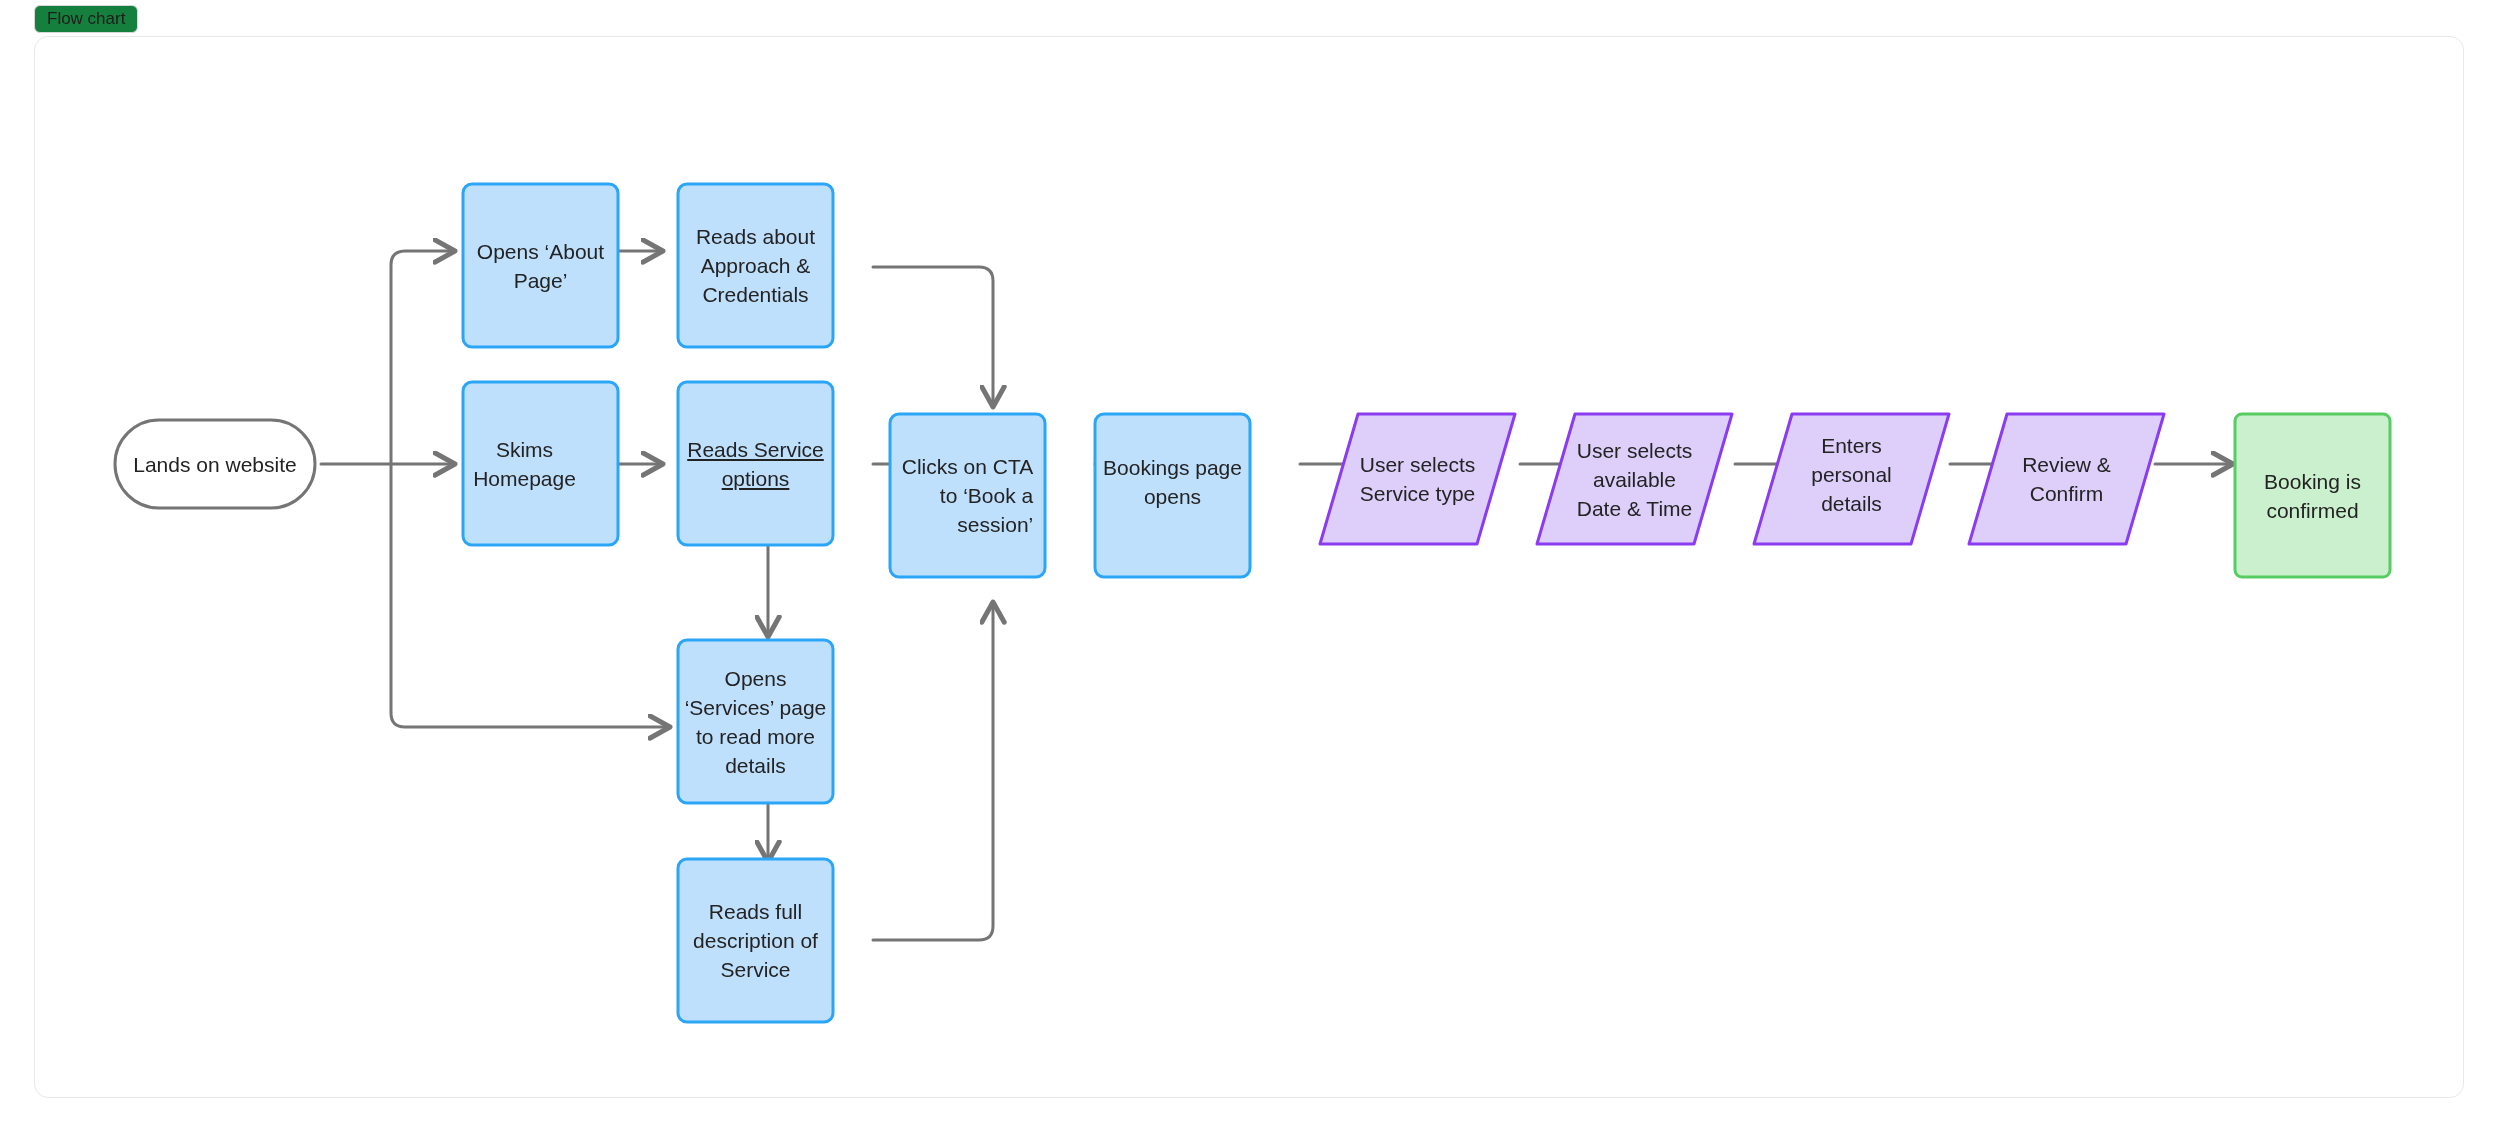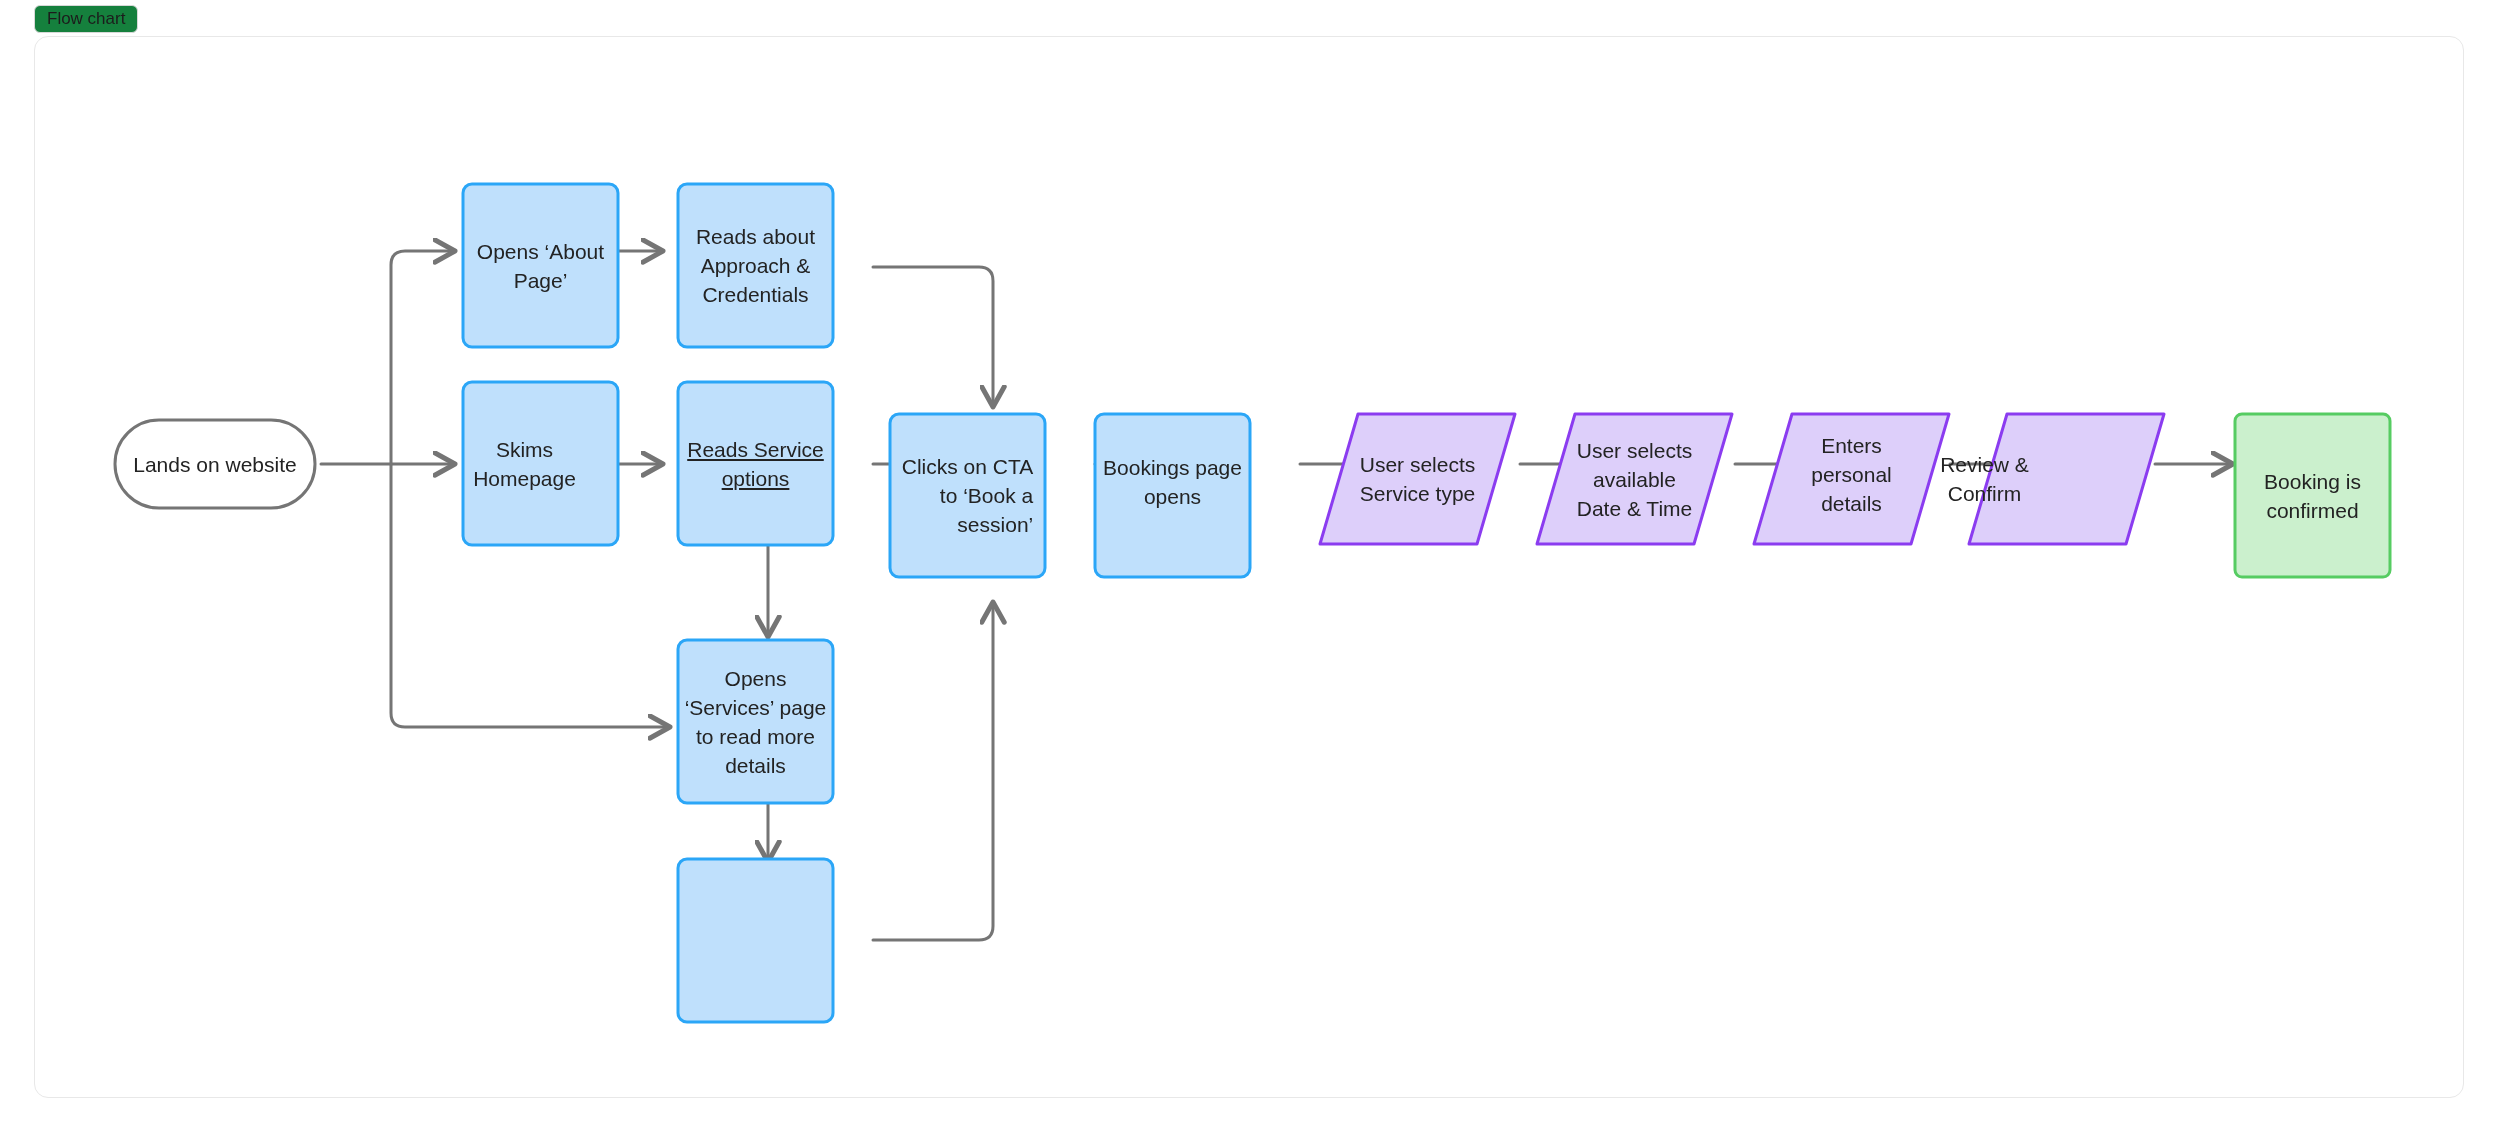--- a/index.html
+++ b/index.html
@@ -153,32 +153,35 @@
     <div class="node-label" style="left:428px; top:147px; width:155px; height:163px;">Opens ‘About
 Page’</div>
     <div class="node-label" style="left:428px; top:345px; width:123px; height:163px;">Skims
 Homepage</div>
     <div class="node-label" style="left:643px; top:345px; width:155px; height:163px;text-decoration:underline;">Reads Service
 options</div>
     <div class="node-label" style="left:643px; top:603px; width:155px; height:163px;">Opens
 ‘Services’ page
 to read more
 details</div>
+    <div class="node-label" style="left:643px; top:822px; width:155px; height:163px;">Reads full
+description of
+Service</div>
     <div class="node-label" style="left:855px; top:377px; width:155px; height:163px;text-align:right;">Clicks on CTA
 to ‘Book a
 session’</div>
     <div class="node-label" style="left:1060px; top:377px; width:155px; height:135px;">Bookings page
 opens</div>
     <div class="node-label" style="left:1285px; top:377px; width:195px; height:130px;">User selects
 Service type</div>
     <div class="node-label" style="left:1502px; top:377px; width:195px; height:130px;">User selects
 available
 Date &amp; Time</div>
     <div class="node-label" style="left:1719px; top:377px; width:195px; height:120px;">Enters
 personal
 details</div>
-    <div class="node-label" style="left:1852px; top:377px; width:195px; height:130px;">Review &amp;
+    <div class="node-label" style="left:1934px; top:377px; width:195px; height:130px;">Review &amp;
 Confirm</div>
     <div class="node-label" style="left:2200px; top:377px; width:155px; height:163px;">Booking is
 confirmed</div>
 
   </div>
 </div>
 
 </body></html>

